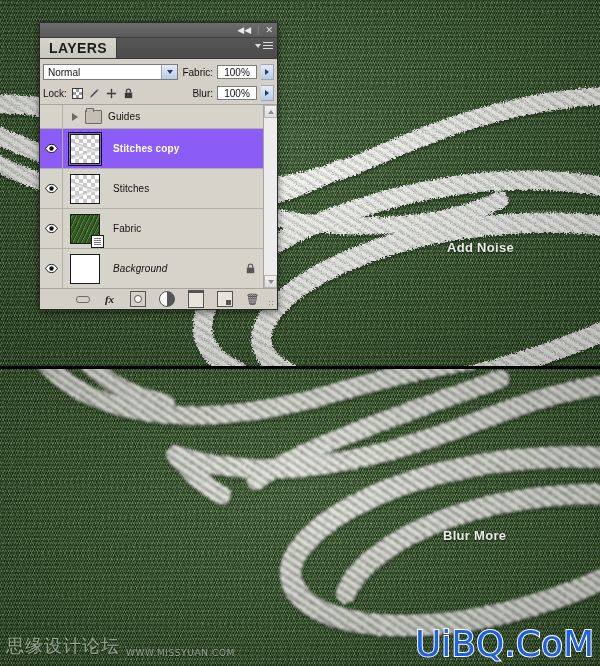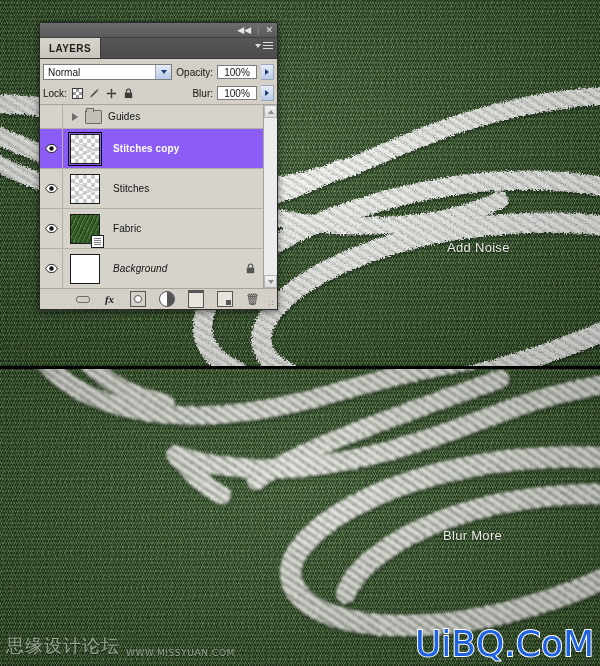--- a/index.html
+++ b/index.html
@@ -45,21 +45,21 @@
 
   
   .stitch-svg{position:absolute;left:0;top:0;}
   .divider{
     position:absolute;left:0;width:600px;height:3px;background:#000;z-index:30;
   }
 
   
   .caption{
     position:absolute;color:#e9ece4;font-size:13px;letter-spacing:.3px;
-    text-shadow:0 1px 2px rgba(0,0,0,.75);white-space:nowrap;z-index:25;
+    text-shadow:0 1px 2px rgba(0,0,0,.75);white-space:nowrap;z-index:25;font-weight:bold;
   }
 
   
   .wm-missyuan{
     position:absolute;left:6px;bottom:8px;z-index:40;
     display:flex;align-items:flex-end;gap:6px;
     font-family:"DejaVu Sans",sans-serif;
   }
   .wm-missyuan .cn{
     font-size:18px;color:rgba(225,232,218,.62);letter-spacing:1px;
@@ -97,21 +97,21 @@
   .tb-ico{color:#e8e8e8;font-size:9px;line-height:1;cursor:default;}
   .tb-sep{color:#8d8d8d;font-size:9px;}
 
   .panel-tabs{
     height:20px;background:linear-gradient(#575757,#4b4b4b);
     display:flex;align-items:stretch;position:relative;
     border-bottom:1px solid #3a3a3a;
   }
   .tab{
     background:linear-gradient(#d8d5cd,#c9c6be);
-    color:#1d1d1d;font-size:10px;font-weight:bold;
+    color:#1d1d1d;font-size:14px;font-weight:bold;
     display:flex;align-items:center;padding:0 9px;letter-spacing:.4px;
     border-right:1px solid #3a3a3a;
   }
   .tabs-filler{flex:1;}
   .panel-menu{
     position:absolute;right:4px;top:4px;display:flex;align-items:center;gap:1px;
   }
   .menu-tri{
     width:0;height:0;border-left:3px solid transparent;border-right:3px solid transparent;
     border-top:4px solid #dcdcdc;margin-right:1px;
@@ -370,21 +370,21 @@
 
     <div class="panel-body">
 
       <div class="row-blend">
         <div class="select">
           <span>Normal</span>
           <span class="arrow-box">
               <i class="caret-d"></i>
             </span>
         </div>
-        <span class="lbl">Opacity:</span>
+        <span class="lbl">Fabric:</span>
         <span class="numfield">100%</span>
         <span class="spin">
             <i class="caret-r"></i>
           </span>
       </div>
 
       <div class="row-lock">
         <span class="lbl">Lock:</span>
         <span class="lock-icons">
           <i class="li checker"></i>

